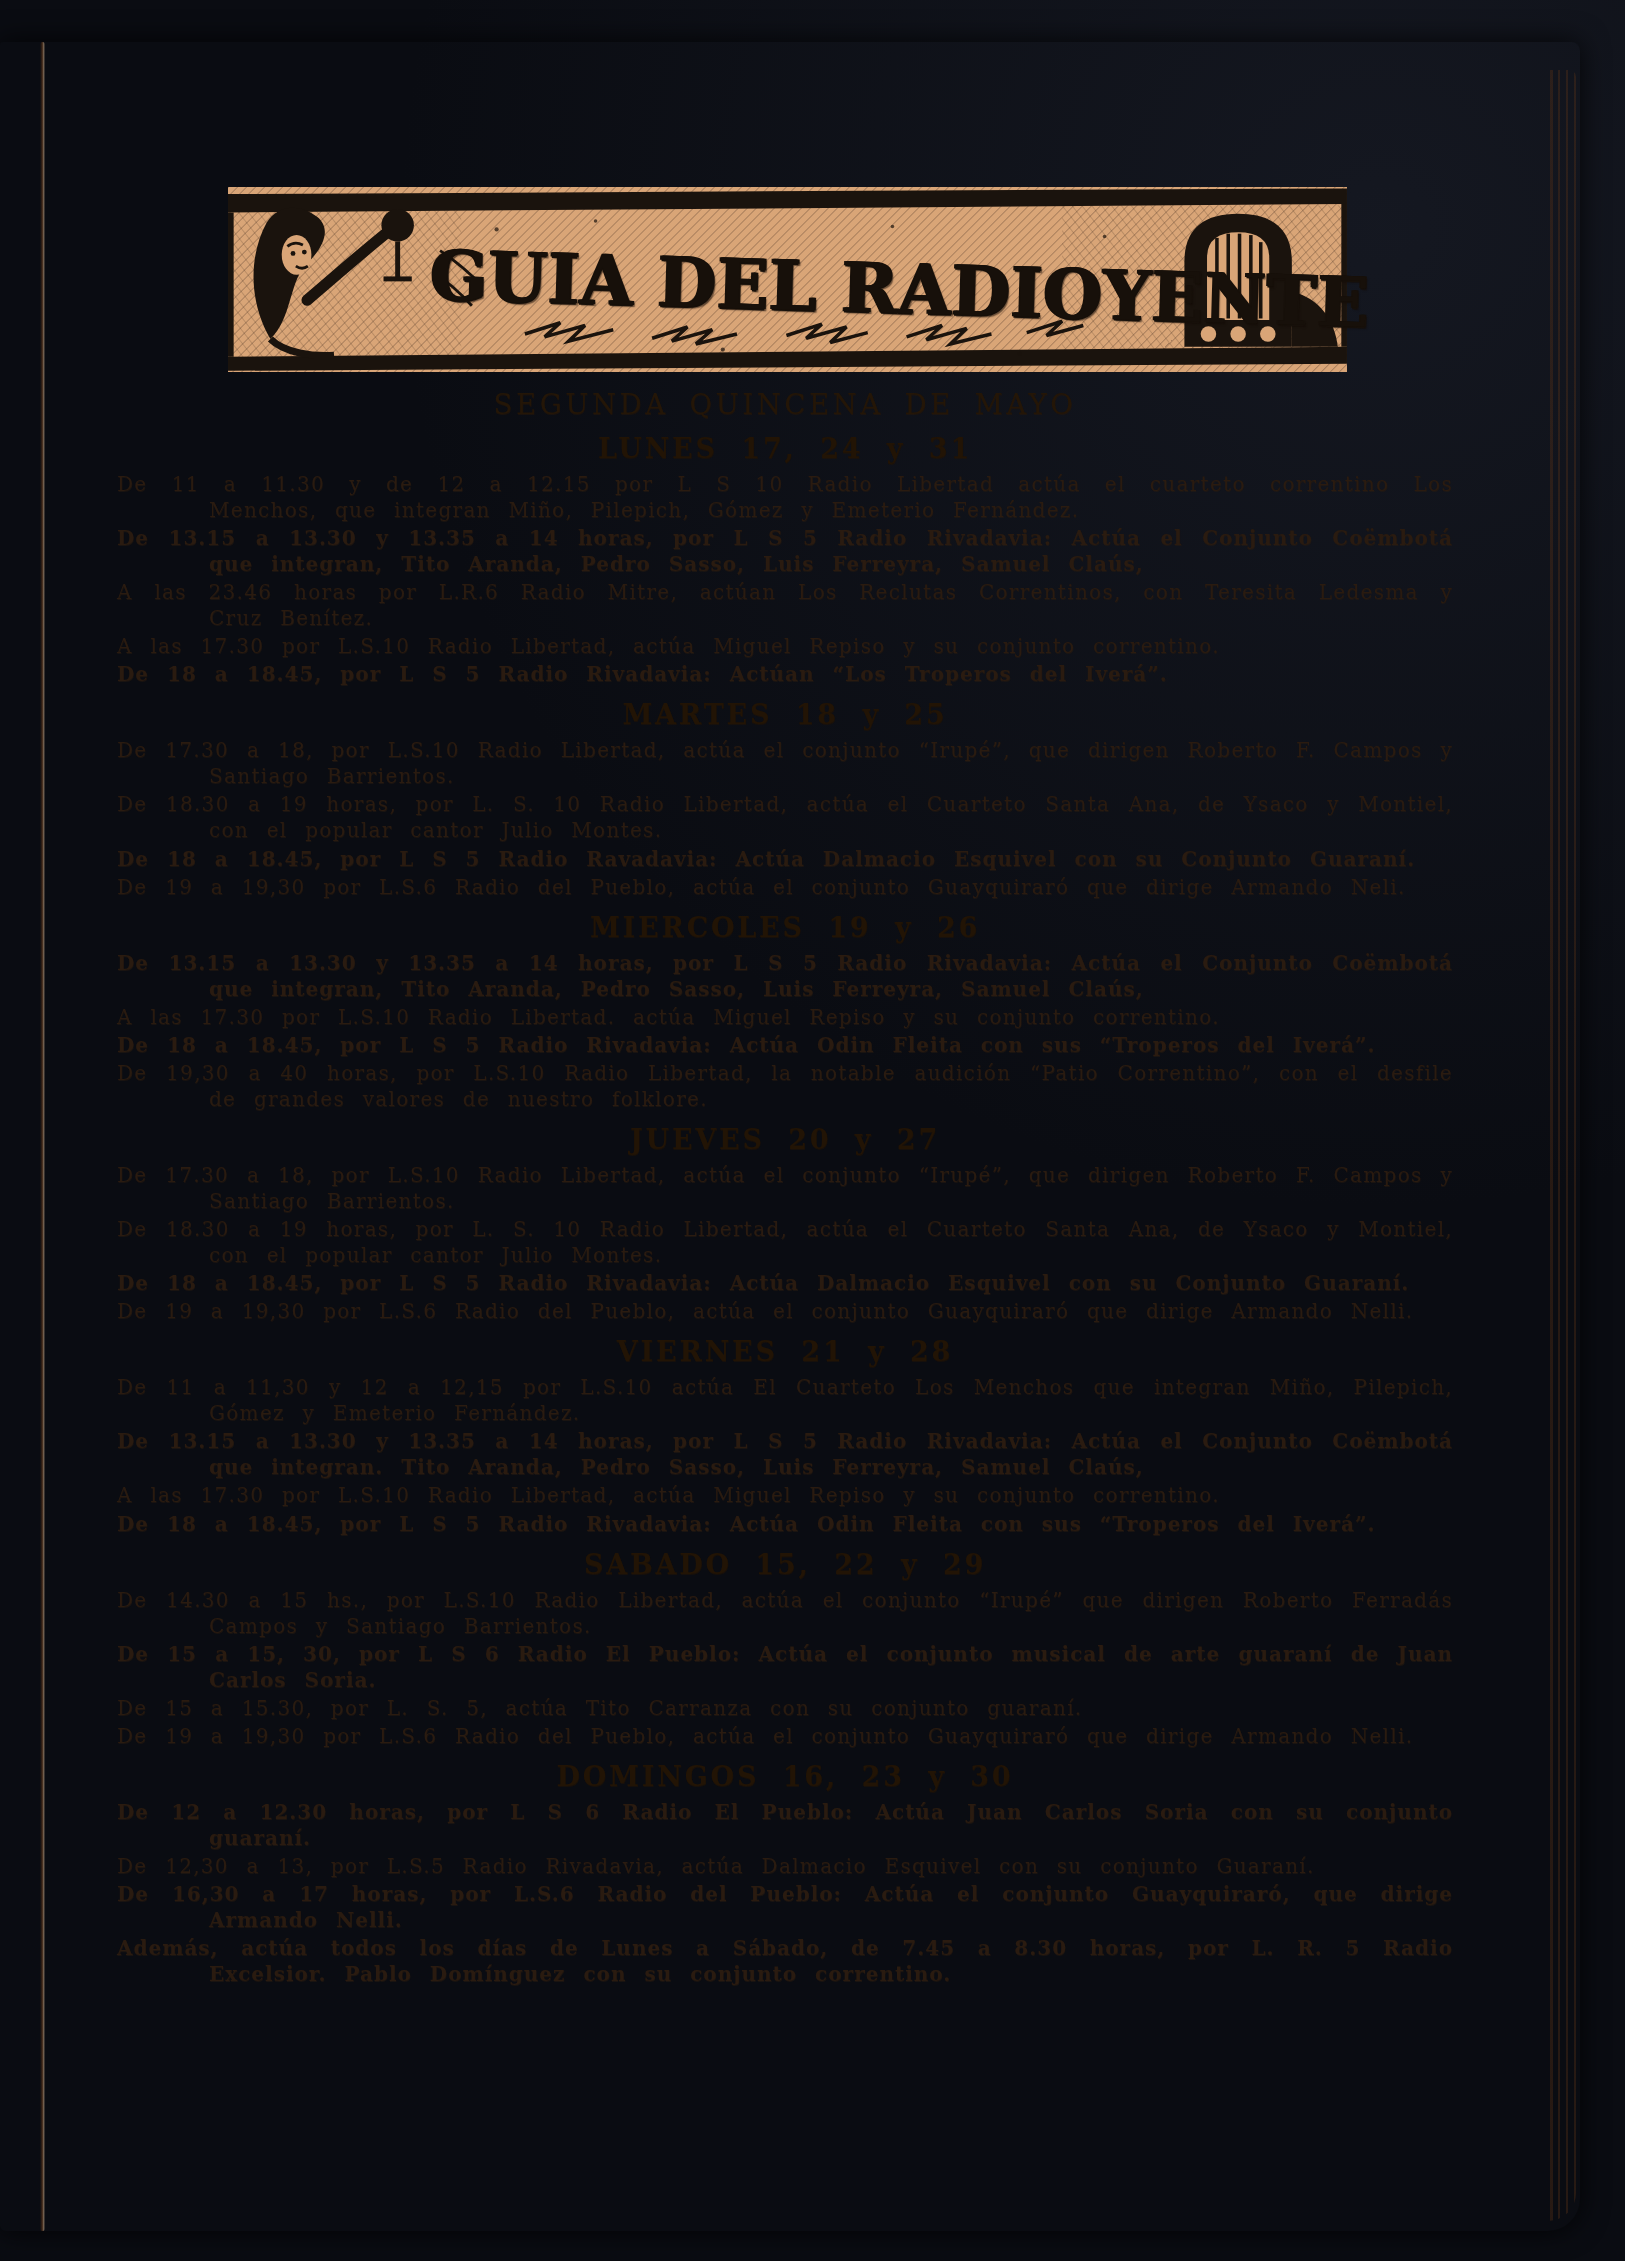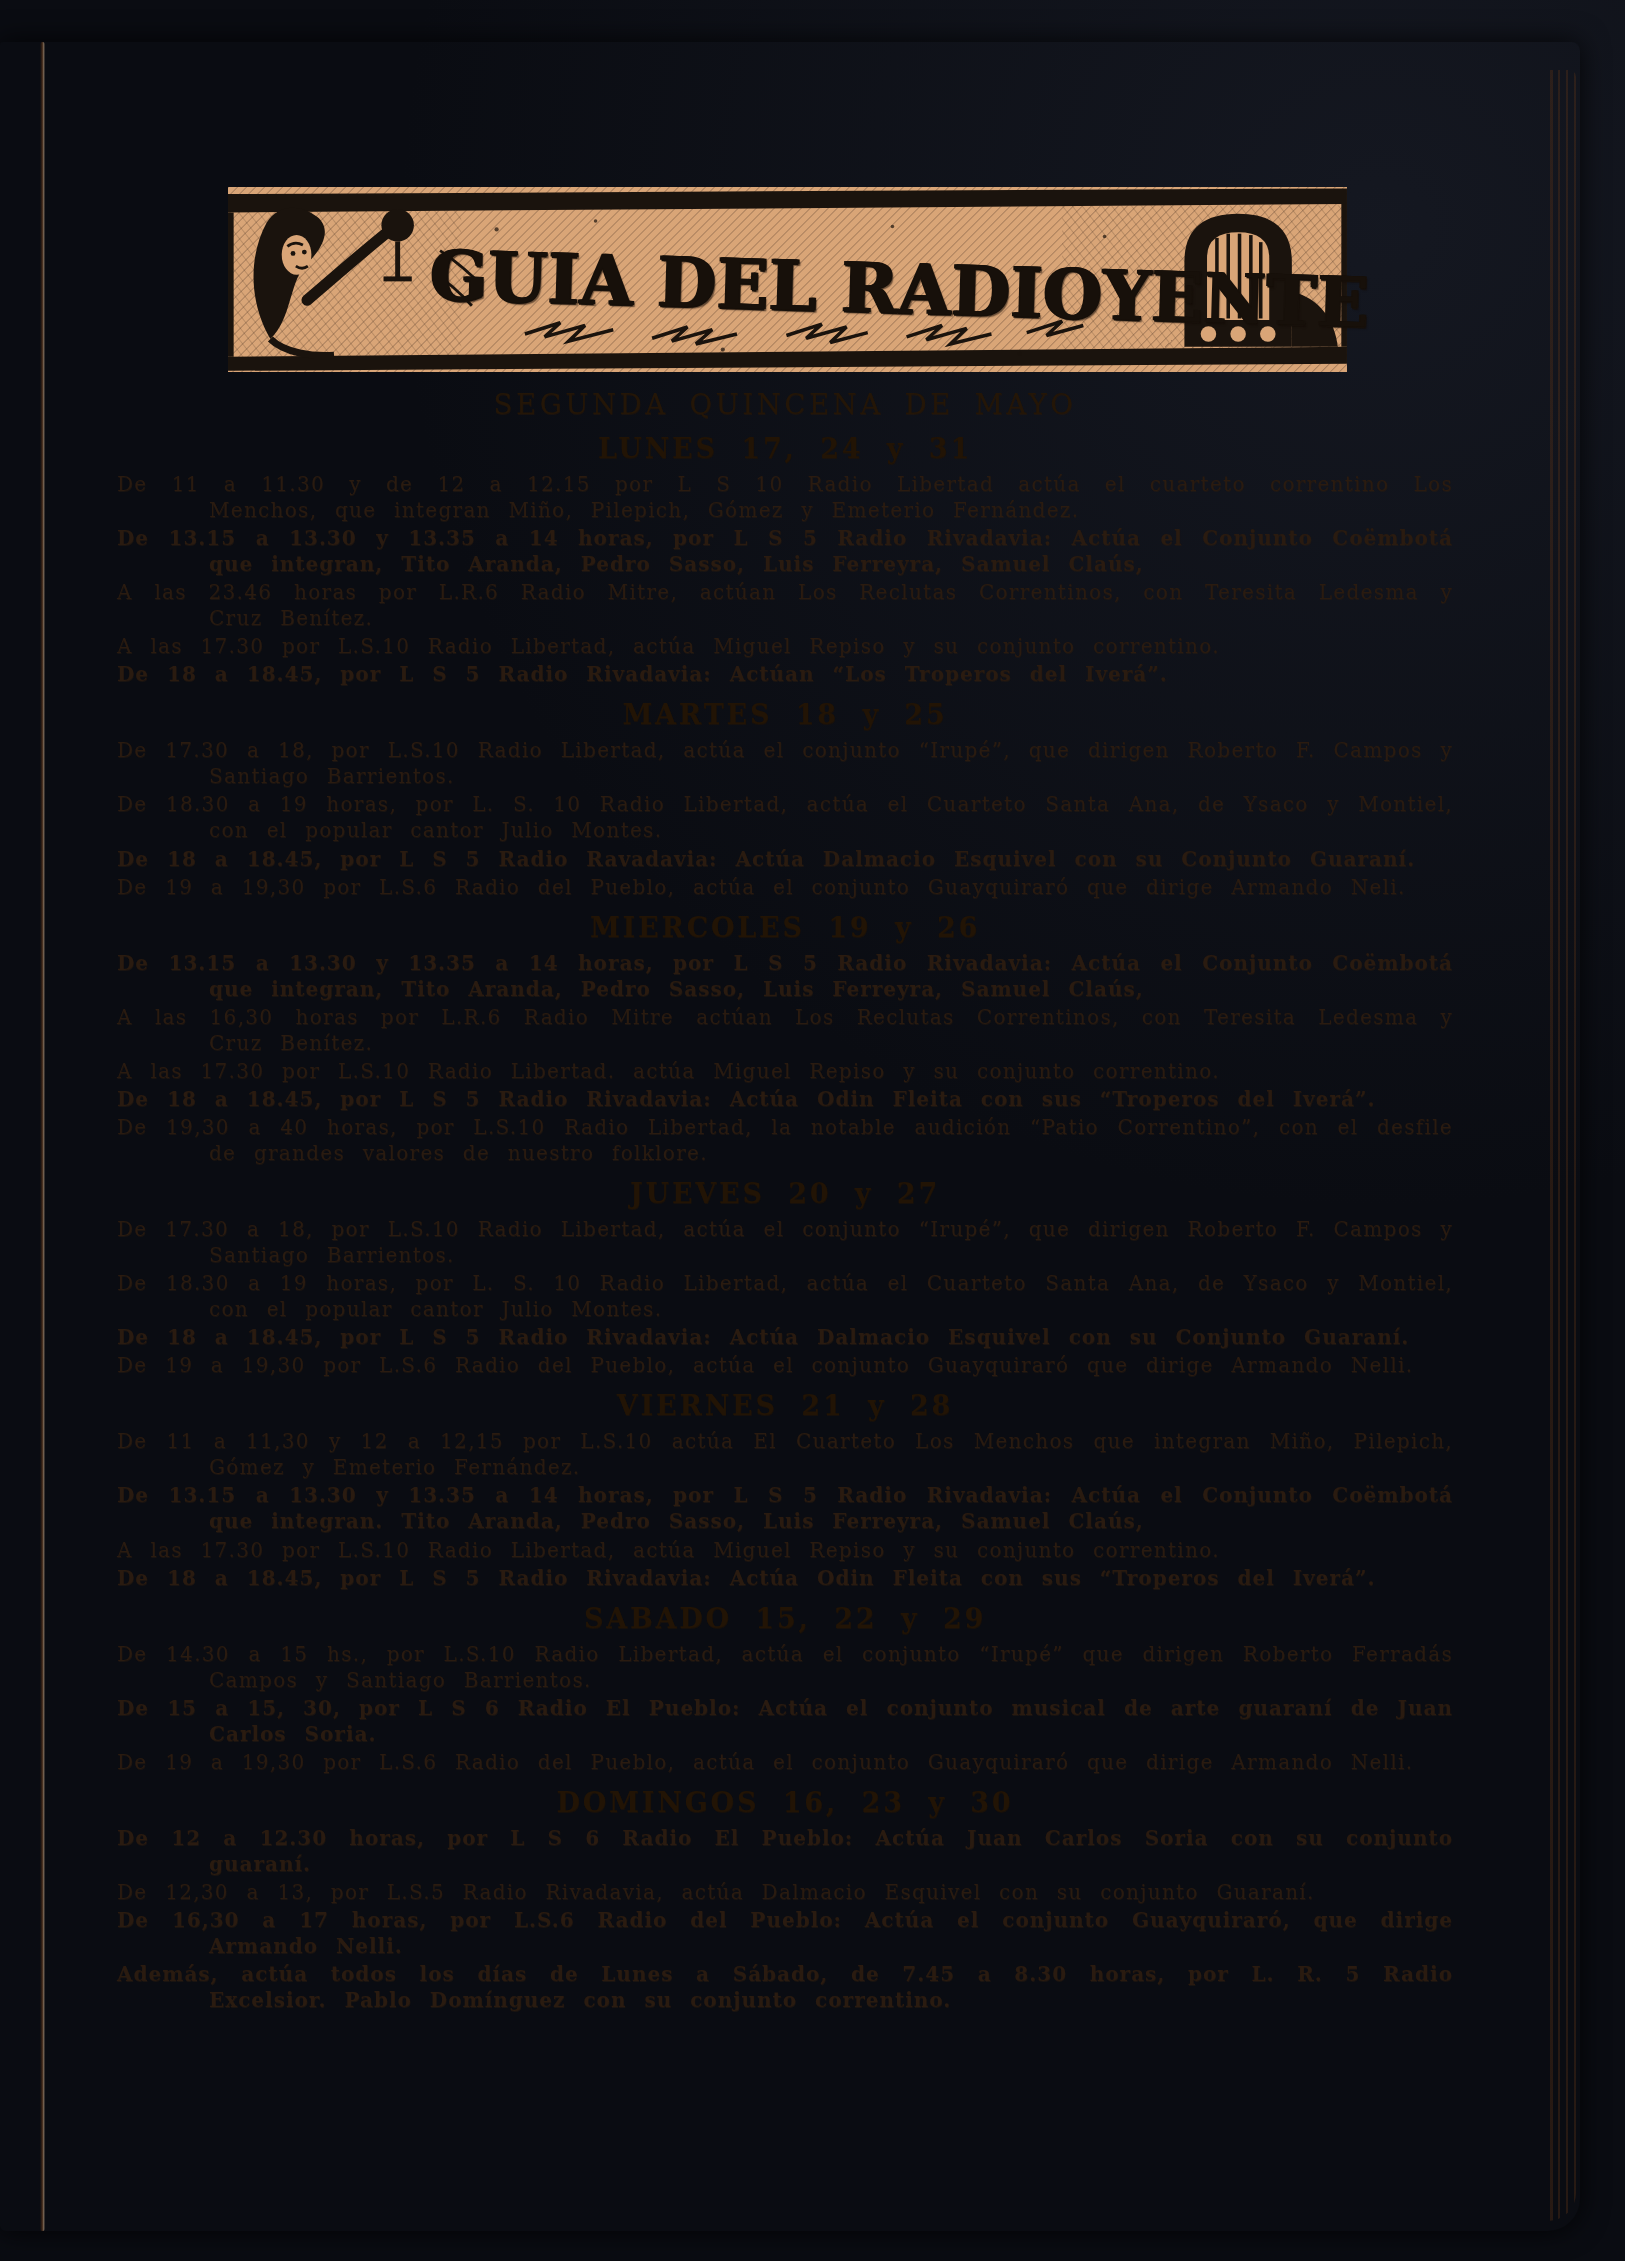--- a/index.html
+++ b/index.html
@@ -191,37 +191,37 @@
         <p class="item">A las 23.46 horas por L.R.6 Radio Mitre, actúan Los Reclutas Correntinos, con Teresita Ledesma y Cruz Benítez.</p>
         <p class="item">A las 17.30 por L.S.10 Radio Libertad, actúa Miguel Repiso y su conjunto correntino.</p>
         <p class="item bold">De 18 a 18.45, por L S 5 Radio Rivadavia: Actúan “Los Troperos del Iverá”.</p>
         <div class="day-heading">MARTES 18 y 25</div>
         <p class="item">De 17.30 a 18, por L.S.10 Radio Libertad, actúa el conjunto “Irupé”, que dirigen Roberto F. Campos y Santiago Barrientos.</p>
         <p class="item">De 18.30 a 19 horas, por L. S. 10 Radio Libertad, actúa el Cuarteto Santa Ana, de Ysaco y Montiel, con el popular cantor Julio Montes.</p>
         <p class="item bold">De 18 a 18.45, por L S 5 Radio Ravadavia: Actúa Dalmacio Esquivel con su Conjunto Guaraní.</p>
         <p class="item">De 19 a 19,30 por L.S.6 Radio del Pueblo, actúa el conjunto Guayquiraró que dirige Armando Neli.</p>
         <div class="day-heading">MIERCOLES 19 y 26</div>
         <p class="item bold">De 13.15 a 13.30 y 13.35 a 14 horas, por L S 5 Radio Rivadavia: Actúa el Conjunto Coëmbotá que integran, Tito Aranda, Pedro Sasso, Luis Ferreyra, Samuel Claús,</p>
-        <p class="item">A las 16,30 horas por L.R.6 Radio Mitre actúan Los Reclutas Correntinos, con Teresita Ledesma y Cruz Benítez.</p>
         <p class="item">A las 17.30 por L.S.10 Radio Libertad. actúa Miguel Repiso y su conjunto correntino.</p>
         <p class="item bold">De 18 a 18.45, por L S 5 Radio Rivadavia: Actúa Odin Fleita con sus “Troperos del Iverá”.</p>
         <p class="item">De 19,30 a 40 horas, por L.S.10 Radio Libertad, la notable audición “Patio Correntino”, con el desfile de grandes valores de nuestro folklore.</p>
         <div class="day-heading">JUEVES 20 y 27</div>
         <p class="item">De 17.30 a 18, por L.S.10 Radio Libertad, actúa el conjunto “Irupé”, que dirigen Roberto F. Campos y Santiago Barrientos.</p>
         <p class="item">De 18.30 a 19 horas, por L. S. 10 Radio Libertad, actúa el Cuarteto Santa Ana, de Ysaco y Montiel, con el popular cantor Julio Montes.</p>
         <p class="item bold">De 18 a 18.45, por L S 5 Radio Rivadavia: Actúa Dalmacio Esquivel con su Conjunto Guaraní.</p>
         <p class="item">De 19 a 19,30 por L.S.6 Radio del Pueblo, actúa el conjunto Guayquiraró que dirige Armando Nelli.</p>
         <div class="day-heading">VIERNES 21 y 28</div>
         <p class="item">De 11 a 11,30 y 12 a 12,15 por L.S.10 actúa El Cuarteto Los Menchos que integran Miño, Pilepich, Gómez y Emeterio Fernández.</p>
         <p class="item bold">De 13.15 a 13.30 y 13.35 a 14 horas, por L S 5 Radio Rivadavia: Actúa el Conjunto Coëmbotá que integran. Tito Aranda, Pedro Sasso, Luis Ferreyra, Samuel Claús,</p>
         <p class="item">A las 17.30 por L.S.10 Radio Libertad, actúa Miguel Repiso y su conjunto correntino.</p>
         <p class="item bold">De 18 a 18.45, por L S 5 Radio Rivadavia: Actúa Odin Fleita con sus “Troperos del Iverá”.</p>
         <div class="day-heading">SABADO 15, 22 y 29</div>
         <p class="item">De 14.30 a 15 hs., por L.S.10 Radio Libertad, actúa el conjunto “Irupé” que dirigen Roberto Ferradás Campos y Santiago Barrientos.</p>
         <p class="item bold">De 15 a 15, 30, por L S 6 Radio El Pueblo: Actúa el conjunto musical de arte guaraní de Juan Carlos Soria.</p>
+        <p class="item">De 15 a 15.30, por L. S. 5, actúa Tito Carranza con su conjunto guaraní.</p>
         <p class="item">De 19 a 19,30 por L.S.6 Radio del Pueblo, actúa el conjunto Guayquiraró que dirige Armando Nelli.</p>
         <div class="day-heading">DOMINGOS 16, 23 y 30</div>
         <p class="item bold">De 12 a 12.30 horas, por L S 6 Radio El Pueblo: Actúa Juan Carlos Soria con su conjunto guaraní.</p>
         <p class="item">De 12,30 a 13, por L.S.5 Radio Rivadavia, actúa Dalmacio Esquivel con su conjunto Guaraní.</p>
         <p class="item bold">De 16,30 a 17 horas, por L.S.6 Radio del Pueblo: Actúa el conjunto Guayquiraró, que dirige Armando Nelli.</p>
         <p class="item bold">Además, actúa todos los días de Lunes a Sábado, de 7.45 a 8.30 horas, por L. R. 5 Radio Excelsior. Pablo Domínguez con su conjunto correntino.</p>
       </div>
   </div>
 
 </div>

